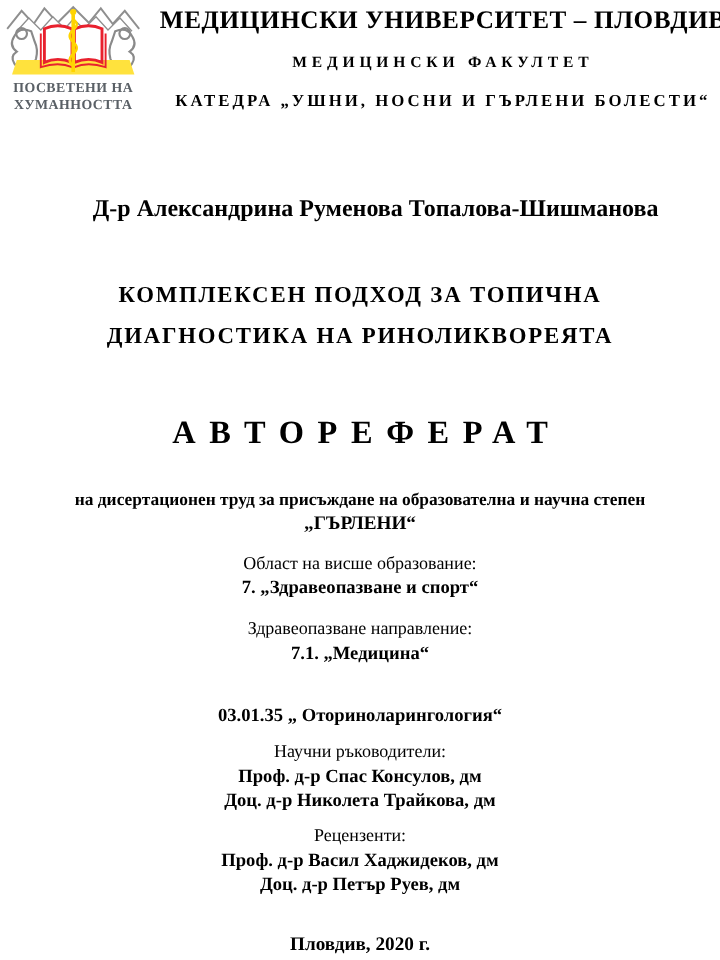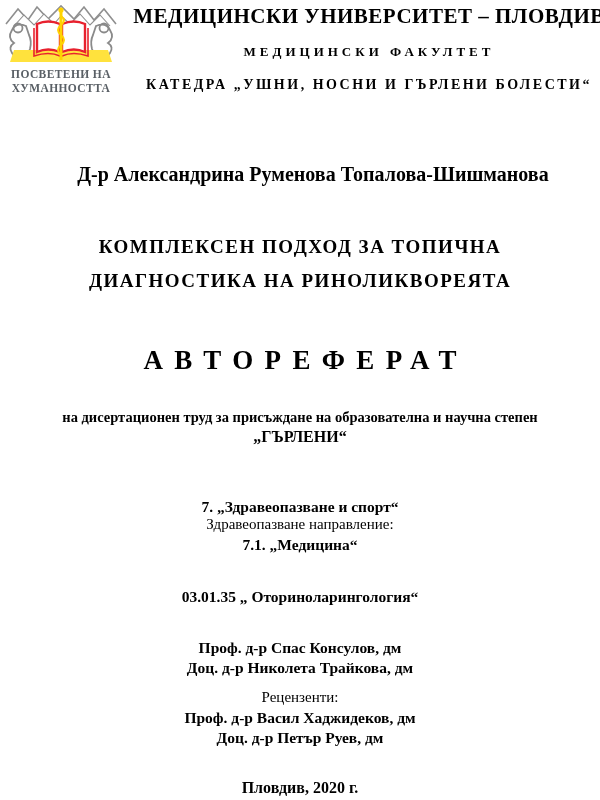--- a/index.html
+++ b/index.html
@@ -79,27 +79,29 @@
   <div class="line author">Д-р Александрина Руменова Топалова-Шишманова</div>
 
   <div class="line title1">КОМПЛЕКСЕН ПОДХОД ЗА ТОПИЧНА</div>
   <div class="line title2">ДИАГНОСТИКА НА РИНОЛИКВОРЕЯТА</div>
 
   <div class="line avtoref">АВТОРЕФЕРАТ</div>
 
   <div class="line statement">на дисертационен труд за присъждане на образователна и научна степен</div>
   <div class="line degree">„ГЪРЛЕНИ“</div>
 
-  <div class="line val" style="top:498px">7. „Здравеопазване и спорт“</div>
+  <div class="line lbl" style="top:462px">Област на висше образование:</div>
+  <div class="line val" style="top:481px">7. „Здравеопазване и спорт“</div>
 
   <div class="line lbl" style="top:516px">Здравеопазване направление:</div>
   <div class="line val" style="top:536px">7.1. „Медицина“</div>
 
   <div class="line val" style="top:588px">03.01.35 „ Оториноларингология“</div>
 
+  <div class="line lbl" style="top:619px">Научни ръководители:</div>
   <div class="line val" style="top:639px">Проф. д-р Спас Консулов, дм</div>
   <div class="line val" style="top:659px">Доц. д-р Николета Трайкова, дм</div>
 
   <div class="line lbl" style="top:689px">Рецензенти:</div>
   <div class="line val" style="top:709px">Проф. д-р Васил Хаджидеков, дм</div>
   <div class="line val" style="top:729px">Доц. д-р Петър Руев, дм</div>
 
   <div class="line footer">Пловдив, 2020 г.</div>
 
 </div>

